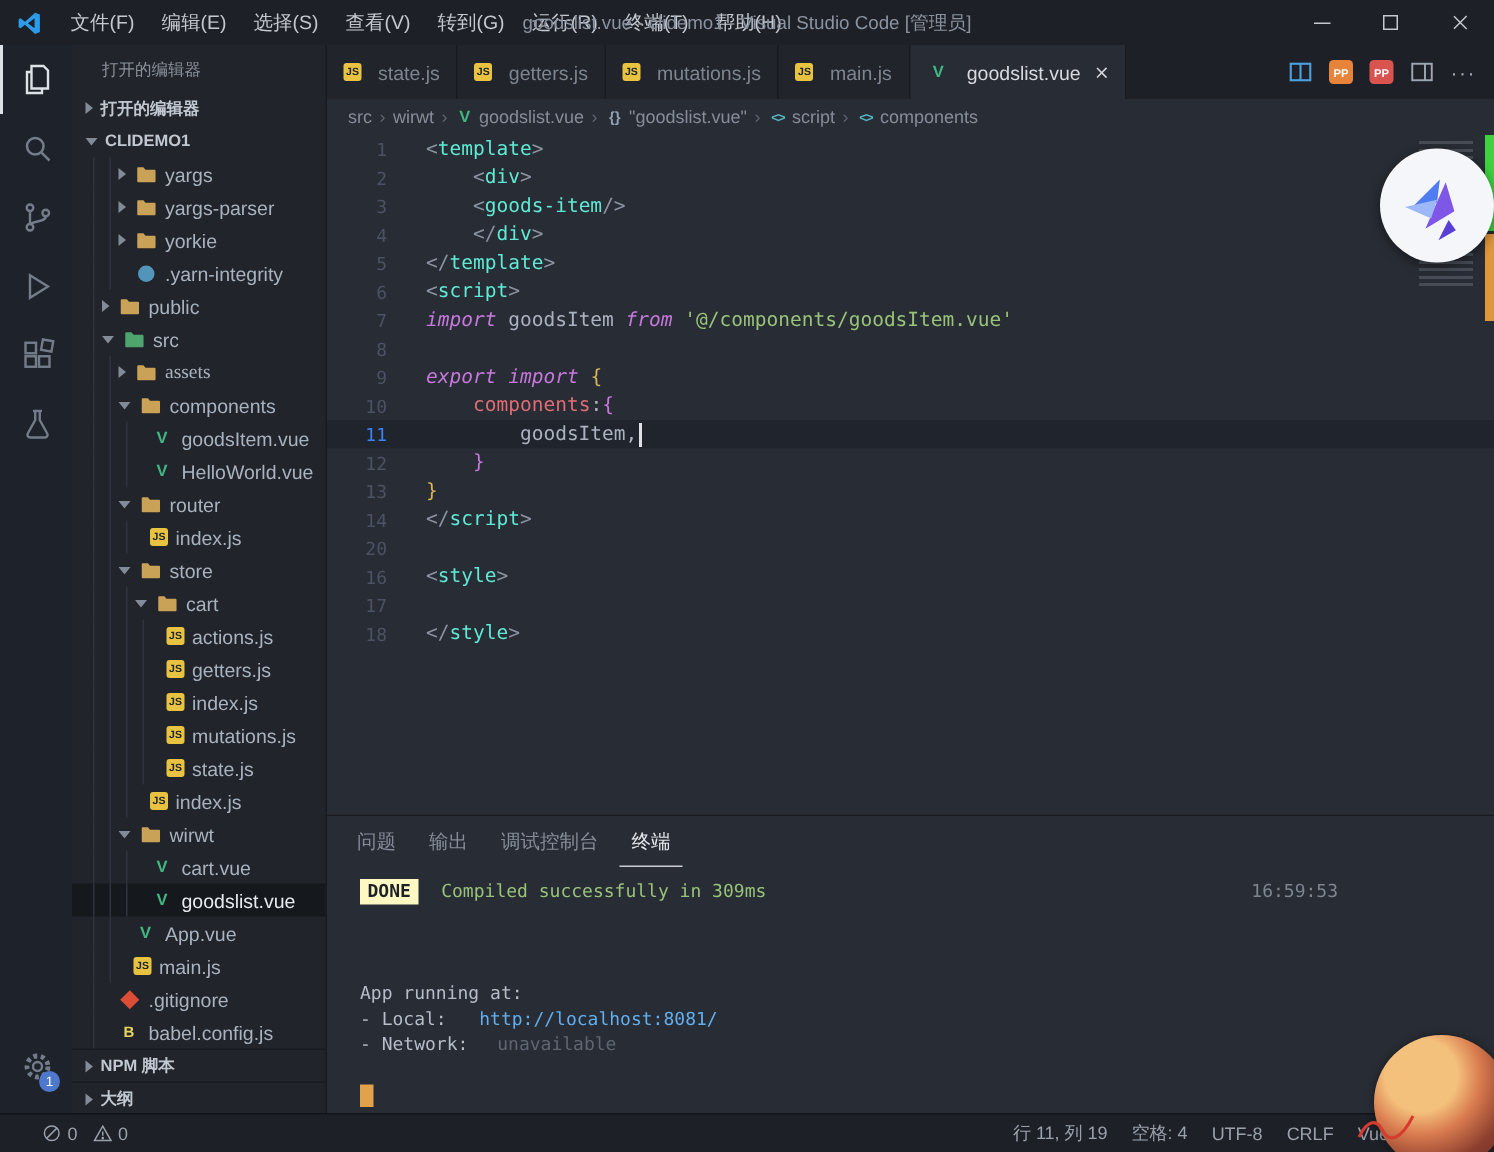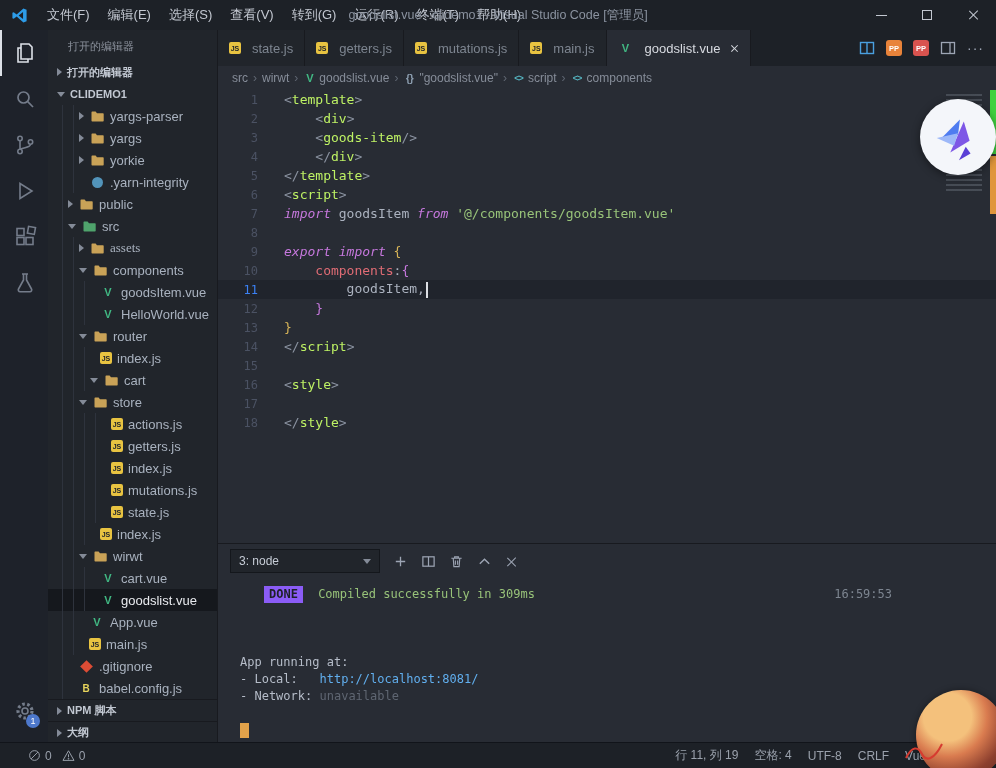--- a/index.html
+++ b/index.html
@@ -75,21 +75,21 @@
   .bc-item { display:flex; align-items:center; gap:3px; }
   .bc-item .fi, .bc-item .fi-js { width:13px; height:13px; margin-right:0; }
 
   .editor { flex:1; position:relative; overflow:hidden; background:#282c34;
             font-family:"DejaVu Sans Mono","Liberation Mono",monospace; font-size:13px; }
   .code-line { display:flex; align-items:center; height:19px; position:relative; }
   .code-line.current { background:#20242c; }
   .ln { width:40px; text-align:right; color:#4b5263; font-size:12px; flex:none; }
   .current .ln { color:#3b82f6; }
   .codetxt { white-space:pre; padding-left:26px; }
-  .tok.t { color:#abb2bf; } .tok.p { color:#8b93a1; } .tok.tag { color:#bef264; }
+  .tok.t { color:#abb2bf; } .tok.p { color:#8b93a1; } .tok.tag { color:#5eead4; }
   .tok.kw { color:#c678dd; font-style:italic; } .tok.str { color:#98c379; }
   .tok.b1 { color:#d8b558; } .tok.b2 { color:#c678dd; } .tok.prop { color:#e06c75; }
   .cursor { display:inline-block; width:2px; height:16px; background:#dcdfe4; vertical-align:middle; margin-left:1px; }
 
   .minimap { position:absolute; top:4px; right:14px; width:36px; height:98px;
              background:repeating-linear-gradient(180deg, rgba(150,160,172,.28) 0 2px, transparent 2px 5px); }
   .mm-mark1 { position:absolute; top:10px; right:34px; width:10px; height:2px; background:#c65f68; }
   .mm-mark2 { position:absolute; top:28px; right:30px; width:14px; height:2px; background:#9b6fc9; }
   .ruler-green  { position:absolute; top:0; right:0; width:6px; height:64px; background:#3fd13f; }
   .ruler-orange { position:absolute; top:66px; right:0; width:6px; height:58px; background:#e0963c; }
@@ -100,22 +100,22 @@
   #panel-tabs { display:flex; height:100%; gap:6px; }
   .ptab { padding:0 8px; display:flex; align-items:center; color:#868d99; font-size:13px; border-bottom:1px solid transparent; }
   .ptab.active { color:#e2e5ea; border-bottom-color:#c9ccd2; }
   .panel-controls { display:flex; align-items:center; gap:13px; color:#9da5b4; }
   .term-select { min-width:150px; height:24px; display:flex; align-items:center; justify-content:space-between;
                  padding:0 8px; border:1px solid #14171c; background:#21252b; color:#c6ccd6; font-size:12px; }
   .term-select .caret { margin:0 0 0 8px; }
   .terminal { flex:1; position:relative; font-family:"DejaVu Sans Mono","Liberation Mono",monospace;
               font-size:12px; line-height:17px; padding:8px 0 0 22px; color:#b6bdc9; }
   .term-line { height:17px; white-space:pre; }
-  .badge { display:inline-block; background:#8b5cf6; color:#1d2127; padding:0 5px; margin-right:8px; font-weight:bold;margin-left:24px; }
-  .seg.ok { color:#98c379; } .seg.link { color:#61afef; } .seg.dim { color:#5f6672; } .seg.t { color:#b6bdc9; }
+  .badge { display:inline-block; background:#fef9c3; color:#1d2127; padding:0 5px; margin-right:8px; font-weight:bold; }
+  .seg.ok { color:#98c379; } .seg.link { color:#61afef; } .seg.dim { color:#5f6672;margin-left:12px; } .seg.t { color:#b6bdc9; }
   .time { position:absolute; top:8px; right:104px; color:#7d8590; }
   .cursor-block { display:inline-block; width:9px; height:15px; background:#e2a24a; vertical-align:middle; }
 
   
   .statusbar { position:absolute; bottom:0; left:0; right:0; height:26px; background:#1d2127; border-top:1px solid #11141a;
                display:flex; align-items:center; justify-content:space-between; color:#9aa1ac; font-size:12px; z-index:10; }
   .sb-left { display:flex; align-items:center; gap:10px; padding-left:28px; }
   .sb-right { display:flex; align-items:center; gap:16px; padding-right:70px; }
   .st { display:flex; align-items:center; gap:4px; white-space:nowrap; }
 
@@ -225,32 +225,32 @@
       <div id="tree">
           <div class="trow" style="padding-left: 28px;">
             <i class="guide" style="left: 14px;"></i>
             <i class="guide" style="left: 25px;"></i>
             <span class="caret right"></span>
             <span class="fi">
               <svg width="13" height="11" viewBox="0 0 13 11">
                 <path d="M0.5 1.2C0.5 0.8 0.8 0.5 1.2 0.5H4.6L6 2.2h6a0.7 0.7 0 0 1 0.7 0.7v6.9a0.7 0.7 0 0 1-0.7 0.7H1.2a0.7 0.7 0 0 1-0.7-0.7Z" fill="#c9a257"></path>
               </svg>
             </span>
+            <span class="tlabel">yargs</span>
+          </div>
+          <div class="trow" style="padding-left: 28px;">
+            <i class="guide" style="left: 14px;"></i>
+            <i class="guide" style="left: 25px;"></i>
+            <span class="caret right"></span>
+            <span class="fi">
+              <svg width="13" height="11" viewBox="0 0 13 11">
+                <path d="M0.5 1.2C0.5 0.8 0.8 0.5 1.2 0.5H4.6L6 2.2h6a0.7 0.7 0 0 1 0.7 0.7v6.9a0.7 0.7 0 0 1-0.7 0.7H1.2a0.7 0.7 0 0 1-0.7-0.7Z" fill="#c9a257"></path>
+              </svg>
+            </span>
             <span class="tlabel">yargs-parser</span>
-          </div>
-          <div class="trow" style="padding-left: 28px;">
-            <i class="guide" style="left: 14px;"></i>
-            <i class="guide" style="left: 25px;"></i>
-            <span class="caret right"></span>
-            <span class="fi">
-              <svg width="13" height="11" viewBox="0 0 13 11">
-                <path d="M0.5 1.2C0.5 0.8 0.8 0.5 1.2 0.5H4.6L6 2.2h6a0.7 0.7 0 0 1 0.7 0.7v6.9a0.7 0.7 0 0 1-0.7 0.7H1.2a0.7 0.7 0 0 1-0.7-0.7Z" fill="#c9a257"></path>
-              </svg>
-            </span>
-            <span class="tlabel">yargs</span>
           </div>
           <div class="trow" style="padding-left: 28px;">
             <i class="guide" style="left: 14px;"></i>
             <i class="guide" style="left: 25px;"></i>
             <span class="caret right"></span>
             <span class="fi">
               <svg width="13" height="11" viewBox="0 0 13 11">
                 <path d="M0.5 1.2C0.5 0.8 0.8 0.5 1.2 0.5H4.6L6 2.2h6a0.7 0.7 0 0 1 0.7 0.7v6.9a0.7 0.7 0 0 1-0.7 0.7H1.2a0.7 0.7 0 0 1-0.7-0.7Z" fill="#c9a257"></path>
               </svg>
             </span>
@@ -331,42 +331,42 @@
             </span>
             <span class="tlabel">router</span>
           </div>
           <div class="trow" style="padding-left: 52px;">
             <i class="guide" style="left: 14px;"></i>
             <i class="guide" style="left: 25px;"></i>
             <i class="guide" style="left: 36px;"></i>
             <span class="fi-js">JS</span>
             <span class="tlabel">index.js</span>
           </div>
+          <div class="trow" style="padding-left: 28px;">
+            <i class="guide" style="left: 14px;"></i>
+            <i class="guide" style="left: 25px;"></i>
+            <span class="caret down"></span>
+            <span class="fi">
+              <svg width="13" height="11" viewBox="0 0 13 11">
+                <path d="M0.5 1.2C0.5 0.8 0.8 0.5 1.2 0.5H4.6L6 2.2h6a0.7 0.7 0 0 1 0.7 0.7v6.9a0.7 0.7 0 0 1-0.7 0.7H1.2a0.7 0.7 0 0 1-0.7-0.7Z" fill="#c9a257"></path>
+              </svg>
+            </span>
+            <span class="tlabel">store</span>
+          </div>
           <div class="trow" style="padding-left: 39px;">
             <i class="guide" style="left: 14px;"></i>
             <i class="guide" style="left: 25px;"></i>
             <i class="guide" style="left: 36px;"></i>
             <span class="caret down"></span>
             <span class="fi">
               <svg width="13" height="11" viewBox="0 0 13 11">
                 <path d="M0.5 1.2C0.5 0.8 0.8 0.5 1.2 0.5H4.6L6 2.2h6a0.7 0.7 0 0 1 0.7 0.7v6.9a0.7 0.7 0 0 1-0.7 0.7H1.2a0.7 0.7 0 0 1-0.7-0.7Z" fill="#c9a257"></path>
               </svg>
             </span>
             <span class="tlabel">cart</span>
-          </div>
-          <div class="trow" style="padding-left: 28px;">
-            <i class="guide" style="left: 14px;"></i>
-            <i class="guide" style="left: 25px;"></i>
-            <span class="caret down"></span>
-            <span class="fi">
-              <svg width="13" height="11" viewBox="0 0 13 11">
-                <path d="M0.5 1.2C0.5 0.8 0.8 0.5 1.2 0.5H4.6L6 2.2h6a0.7 0.7 0 0 1 0.7 0.7v6.9a0.7 0.7 0 0 1-0.7 0.7H1.2a0.7 0.7 0 0 1-0.7-0.7Z" fill="#c9a257"></path>
-              </svg>
-            </span>
-            <span class="tlabel">store</span>
           </div>
           <div class="trow" style="padding-left: 63px;">
             <i class="guide" style="left: 14px;"></i>
             <i class="guide" style="left: 25px;"></i>
             <i class="guide" style="left: 36px;"></i>
             <i class="guide" style="left: 47px;"></i>
             <span class="fi-js">JS</span>
             <span class="tlabel">actions.js</span>
           </div>
           <div class="trow" style="padding-left: 63px;">
@@ -592,21 +592,21 @@
             </div>
             <div class="code-line">
               <span class="ln">13</span>
               <span class="codetxt"><span class="tok b1">}</span></span>
             </div>
             <div class="code-line">
               <span class="ln">14</span>
               <span class="codetxt"><span class="tok p">&lt;/</span><span class="tok tag">script</span><span class="tok p">&gt;</span></span>
             </div>
             <div class="code-line">
-              <span class="ln">15</span>
+              <span class="ln">20</span>
               <span class="codetxt"></span>
             </div>
             <div class="code-line">
               <span class="ln">16</span>
               <span class="codetxt"><span class="tok p">&lt;</span><span class="tok tag">style</span><span class="tok p">&gt;</span></span>
             </div>
             <div class="code-line">
               <span class="ln">17</span>
               <span class="codetxt"></span>
             </div>
@@ -617,40 +617,26 @@
           </div>
         <div class="minimap"></div>
         <div class="mm-mark1"></div>
         <div class="mm-mark2"></div>
         <div class="ruler-green"></div>
         <div class="ruler-orange"></div>
       </div>
 
       <div class="panel">
         <div class="panel-header">
-          <div class="panel-controls">
-            <div class="term-select">
-              <span>3: node</span>
-              <span class="caret down"></span>
-            </div>
-            <svg width="15" height="15" viewBox="0 0 16 16" stroke="currentColor" stroke-width="1.4" fill="none">
-                <path d="M8 3v10M3 8h10"></path>
-              </svg>
-            <svg width="15" height="15" viewBox="0 0 16 16" stroke="currentColor" stroke-width="1.3" fill="none">
-                <rect x="2" y="3" width="12" height="10"></rect>
-                <path d="M8 3v10"></path>
-              </svg>
-            <svg width="15" height="15" viewBox="0 0 16 16" stroke="currentColor" stroke-width="1.2" fill="none">
-                <path d="M2.5 4.5h11M6 4.5V3h4v1.5M4.5 4.5l.7 9h5.6l.7-9M6.8 7v4.5M9.2 7v4.5"></path>
-              </svg>
-            <svg width="15" height="15" viewBox="0 0 16 16" stroke="currentColor" stroke-width="1.5" fill="none">
-                <path d="M3 10.5 8 5.5l5 5"></path>
-              </svg>
-            <span class="xi" style="width:11px;height:11px;"></span>
-          </div>
+          <div id="panel-tabs">
+              <div class="ptab">问题</div>
+              <div class="ptab">输出</div>
+              <div class="ptab">调试控制台</div>
+              <div class="ptab active">终端</div>
+            </div>
         </div>
         <div class="terminal" id="terminal">
           <span class="time">16:59:53</span>
         <div class="term-line"><span class="badge">DONE</span><span class="seg ok"> Compiled successfully in 309ms</span></div>
             <div class="term-line"></div>
             <div class="term-line"></div>
             <div class="term-line"></div>
             <div class="term-line"><span class="seg t">App running at:</span></div>
             <div class="term-line"><span class="seg t">- Local:   </span><span class="seg link">http://localhost:8081/</span></div>
             <div class="term-line"><span class="seg t">- Network: </span><span class="seg dim">unavailable</span></div>

